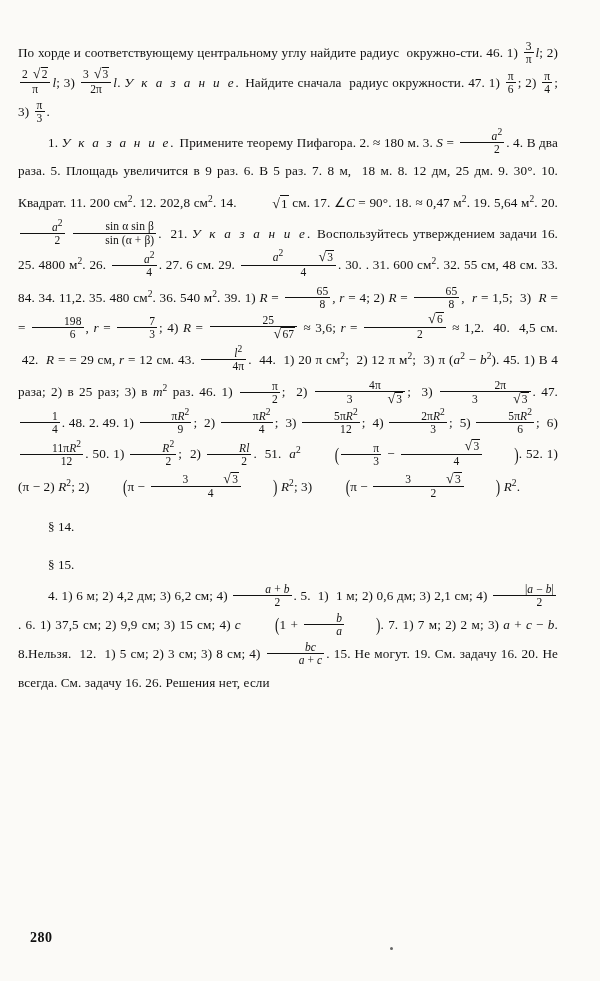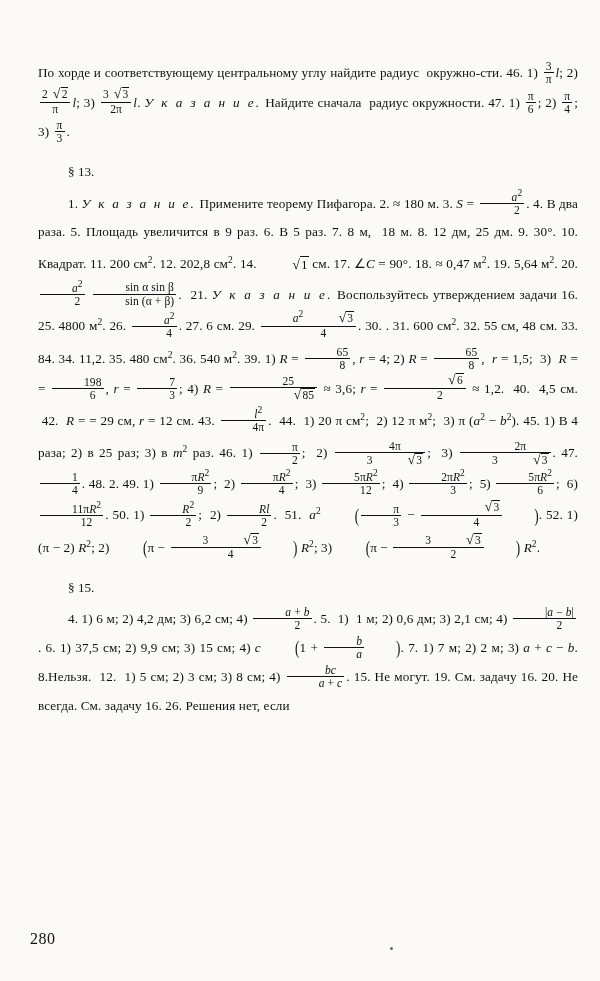--- a/index.html
+++ b/index.html
@@ -17,24 +17,23 @@
   }
   .page {
     position: absolute;
     left: 0; top: 0;
     width: 600px;
     height: 981px;
     background: #fbfaf7;
   }
   .content {
     position: absolute;
-    left: 38px;
+    left: 18px;
     top: 38px;
     width: 540px;
-    margin-top: 20px;
   }
   p {
     margin: 0 0 0 0;
     font-size: 13.2px;
     line-height: 29px;
     text-align: justify;
     text-justify: inter-word;
     letter-spacing: 0.1px;
   }
   .para {
@@ -77,22 +76,22 @@
     border-top: 1px solid #111;
     padding: 0 1px;
   }
   .radsym { font-size: 14px; }
   .sup { font-size: 9.5px; vertical-align: super; }
   i { font-style: italic; }
   .pg {
     position: absolute;
     left: 30px;
     top: 930px;
-    font-size: 16px;
-    font-weight: normal;
+    font-size: 14px;
+    font-weight: bold;
     letter-spacing: 0.5px;
   }
   .dot {
     position: absolute;
     left: 390px;
     top: 947px;
     width: 3px; height: 3px;
     background: #666;
     border-radius: 50%;
   }
@@ -108,41 +107,40 @@
       По хорде и соответствующему центральному углу найдите радиус&nbsp; окружно-сти. 46. 1)
       <span class="frac"><span class="num">3</span><span class="den">π</span></span><i>l</i>; 2)
       <span class="frac"><span class="num">2&nbsp;<span class="rad"><span class="radsym">√</span><span class="bar">2</span></span></span><span class="den">π</span></span><i>l</i>; 3)
       <span class="frac"><span class="num">3&nbsp;<span class="rad"><span class="radsym">√</span><span class="bar">3</span></span></span><span class="den">2π</span></span><i>l</i>.
       <span class="sp">У к а з а н и е.</span> Найдите сначала&nbsp; радиус окружности. 47. 1)
       <span class="frac"><span class="num">π</span><span class="den">6</span></span>; 2)
       <span class="frac"><span class="num">π</span><span class="den">4</span></span>; 3)
       <span class="frac"><span class="num">π</span><span class="den">3</span></span>.
     </p>
 
-    <div class="sect">§ 13.</div>
 
     <p class="para indent">
       1. <span class="sp">У к а з а н и е.</span> Примените теорему Пифагора. 2. ≈ 180 м. 3. <i>S</i> =
       <span class="frac"><span class="num"><i>a</i><span class="sup">2</span></span><span class="den">2</span></span>.
       4. В два раза. 5. Площадь увеличится в 9 раз. 6. В 5 раз. 7. 8 м,&nbsp; 18 м.
       8. 12 дм, 25 дм. 9. 30°. 10. Квадрат. 11. 200 см<span class="sup">2</span>. 12. 202,8 см<span class="sup">2</span>. 14.
       <span class="rad"><span class="radsym">√</span><span class="bar">1</span></span> см.
       17. ∠<i>C</i> = 90°. 18. ≈ 0,47 м<span class="sup">2</span>. 19. 5,64 м<span class="sup">2</span>. 20.
       <span class="frac"><span class="num"><i>a</i><span class="sup">2</span></span><span class="den">2</span></span>
       <span class="frac"><span class="num">sin α sin β</span><span class="den">sin (α + β)</span></span>. &nbsp;21. <span class="sp">У к а з а н и е.</span>
       Воспользуйтесь утверждением задачи 16. 25. 4800 м<span class="sup">2</span>. 26.
       <span class="frac"><span class="num"><i>a</i><span class="sup">2</span></span><span class="den">4</span></span>. 27. 6 см.
       29. <span class="frac"><span class="num"><i>a</i><span class="sup">2</span>&nbsp;<span class="rad"><span class="radsym">√</span><span class="bar">3</span></span></span><span class="den">4</span></span>. 30.
       . 31. 600 см<span class="sup">2</span>. 32. 55 см, 48 см. 33. 84. 34. 11,2.
       35. 480 см<span class="sup">2</span>. 36. 540 м<span class="sup">2</span>. 39. 1) <i>R</i> =
       <span class="frac"><span class="num">65</span><span class="den">8</span></span>, <i>r</i> = 4; 2) <i>R</i> =
       <span class="frac"><span class="num">65</span><span class="den">8</span></span>, &nbsp;<i>r</i> = 1,5; &nbsp;3) &nbsp;<i>R</i> =
       = <span class="frac"><span class="num">198</span><span class="den">6</span></span>, <i>r</i> =
       <span class="frac"><span class="num">7</span><span class="den">3</span></span>; 4) <i>R</i> =
-      <span class="frac"><span class="num">25</span><span class="den"><span class="rad"><span class="radsym">√</span><span class="bar">85</span></span></span></span> ≈ 3,6; <i>r</i> =
+      <span class="frac"><span class="num">25</span><span class="den"><span class="rad"><span class="radsym">√</span><span class="bar">67</span></span></span></span> ≈ 3,6; <i>r</i> =
       <span class="frac"><span class="num"><span class="rad"><span class="radsym">√</span><span class="bar">6</span></span></span><span class="den">2</span></span> ≈ 1,2. &nbsp;40. &nbsp;4,5 см. &nbsp;42. &nbsp;<i>R</i> =
       = 29 см, <i>r</i> = 12 см. 43. <span class="frac"><span class="num"><i>l</i><span class="sup">2</span></span><span class="den">4π</span></span>. &nbsp;44. &nbsp;1) 20 π см<span class="sup">2</span>; &nbsp;2) 12 π м<span class="sup">2</span>; &nbsp;3) π (<i>a</i><span class="sup">2</span> − <i>b</i><span class="sup">2</span>).
       45. 1) В 4 раза; 2) в 25 раз; 3) в <i>m</i><span class="sup">2</span> раз. 46. 1)
       <span class="frac"><span class="num">π</span><span class="den">2</span></span>; &nbsp;2)
       <span class="frac"><span class="num">4π</span><span class="den">3&nbsp;<span class="rad"><span class="radsym">√</span><span class="bar">3</span></span></span></span>; &nbsp;3)
       <span class="frac"><span class="num">2π</span><span class="den">3&nbsp;<span class="rad"><span class="radsym">√</span><span class="bar">3</span></span></span></span>.
       47. <span class="frac"><span class="num">1</span><span class="den">4</span></span>. 48. 2. 49. 1)
       <span class="frac"><span class="num">π<i>R</i><span class="sup">2</span></span><span class="den">9</span></span>; &nbsp;2)
       <span class="frac"><span class="num">π<i>R</i><span class="sup">2</span></span><span class="den">4</span></span>; &nbsp;3)
       <span class="frac"><span class="num">5π<i>R</i><span class="sup">2</span></span><span class="den">12</span></span>; &nbsp;4)
@@ -150,20 +148,21 @@
       <span class="frac"><span class="num">5π<i>R</i><span class="sup">2</span></span><span class="den">6</span></span>; &nbsp;6)
       <span class="frac"><span class="num">11π<i>R</i><span class="sup">2</span></span><span class="den">12</span></span>.
       50. 1) <span class="frac"><span class="num"><i>R</i><span class="sup">2</span></span><span class="den">2</span></span>; &nbsp;2)
       <span class="frac"><span class="num"><i>Rl</i></span><span class="den">2</span></span>. &nbsp;51. &nbsp;<i>a</i><span class="sup">2</span>
       <span class="big">(</span><span class="frac"><span class="num">π</span><span class="den">3</span></span> −
       <span class="frac"><span class="num"><span class="rad"><span class="radsym">√</span><span class="bar">3</span></span></span><span class="den">4</span></span><span class="big">)</span>. 52. 1) (π − 2) <i>R</i><span class="sup">2</span>; 2)
       <span class="big">(</span>π − <span class="frac"><span class="num">3&nbsp;<span class="rad"><span class="radsym">√</span><span class="bar">3</span></span></span><span class="den">4</span></span><span class="big">)</span> <i>R</i><span class="sup">2</span>;
       3) <span class="big">(</span>π − <span class="frac"><span class="num">3&nbsp;<span class="rad"><span class="radsym">√</span><span class="bar">3</span></span></span><span class="den">2</span></span><span class="big">)</span> <i>R</i><span class="sup">2</span>.
     </p>
 
+    <div class="sect">§ 14.</div>
 
 
     <div class="sect">§ 15.</div>
 
     <p class="para indent">
       4. 1) 6 м; 2) 4,2 дм; 3) 6,2 см; 4)
       <span class="frac"><span class="num"><i>a</i> + <i>b</i></span><span class="den">2</span></span>. 5. &nbsp;1) &nbsp;1 м; 2) 0,6 дм; 3) 2,1 см;
       4) <span class="frac"><span class="num">|<i>a</i> − <i>b</i>|</span><span class="den">2</span></span>. 6. 1) 37,5 см; 2) 9,9 см; 3) 15 см; 4) <i>c</i>
       <span class="big">(</span>1 + <span class="frac"><span class="num"><i>b</i></span><span class="den"><i>a</i></span></span><span class="big">)</span>. 7. 1) 7 м; 2) 2 м;
       3) <i>a</i> + <i>c</i> − <i>b</i>. 8.Нельзя. &nbsp;12. &nbsp;1) 5 см; 2) 3 см; 3) 8 см; 4)

